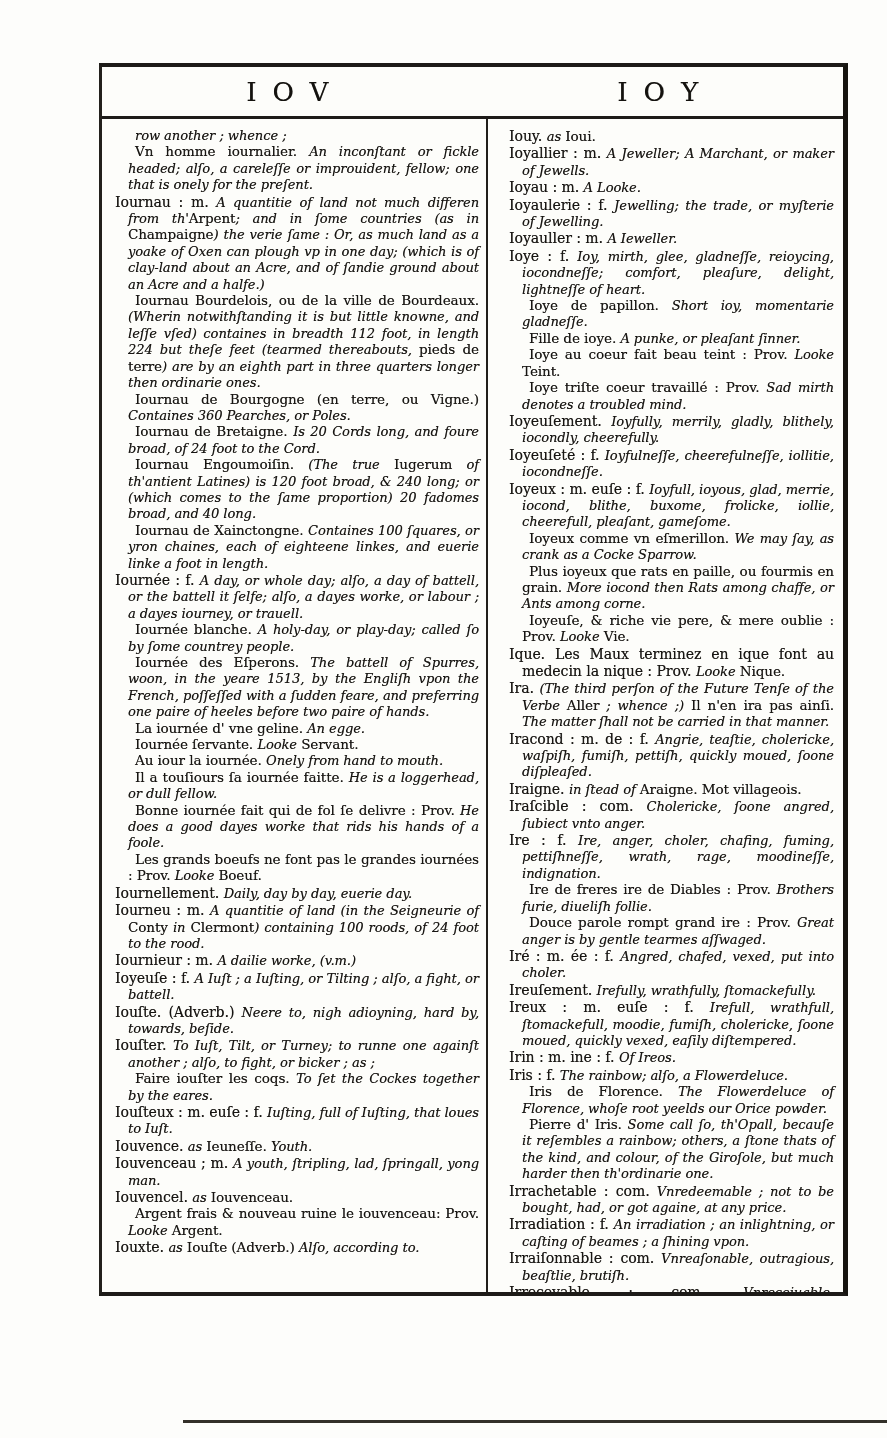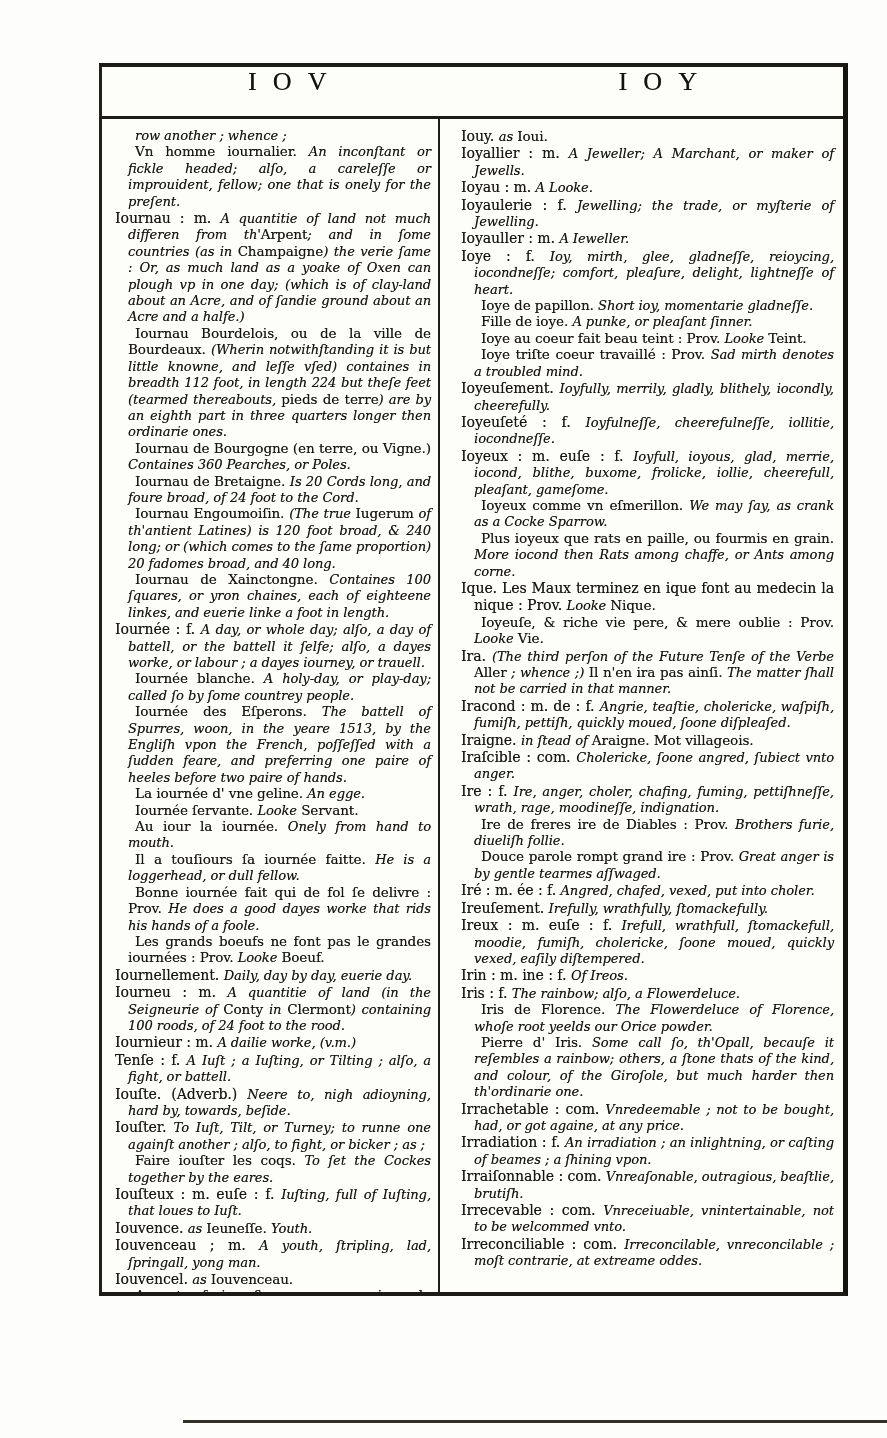--- a/index.html
+++ b/index.html
@@ -19,21 +19,21 @@
     border-bottom:4px solid #1d1b18;
     border-left:3px solid #23201c;
     border-right:5px solid #16140f;
     box-sizing:border-box;
     background:#fdfdfa;
   }
   .running-head{
     display:flex;
     height:49px;
     border-bottom:3px solid #1d1b18;
-    font-family:Liberation Serif, serif;
+    align-items:center;
   }
   .running-head .half{
     width:50%;
     text-align:center;
   }
   .guide{
     font-size:26px;
     letter-spacing:0.62em;
     padding-left:0.62em; 
     color:#14120e;
@@ -45,21 +45,21 @@
     overflow:hidden;
   }
   .col{
     box-sizing:border-box;
     padding-top:9px;
     font-size:13.4px;
     line-height:16.4px;
     text-shadow:0.25px 0.25px 0.35px rgba(25,22,18,.6);
   }
   .col-left{
-    width:336px;
+    width:384px;
     padding-left:13px;
     padding-right:7px;
   }
   .divider{
     width:2px;
     background:#211e1a;
   }
   .col-right{
     flex:1;
     padding-left:21px;
@@ -111,21 +111,21 @@
         <p class="entry sub"><span class="seg-r">Iournée des Eſperons. </span><span class="seg-i">The battell of Spurres, woon, in the yeare 1513, by the Engliſh vpon the French, poſſeſſed with a ſudden feare, and preferring one paire of heeles before two paire of hands.</span></p>
         <p class="entry sub"><span class="seg-r">La iournée d' vne geline. </span><span class="seg-i">An egge.</span></p>
         <p class="entry sub"><span class="seg-r">Iournée ſervante. </span><span class="seg-i">Looke </span><span class="seg-r">Servant.</span></p>
         <p class="entry sub"><span class="seg-r">Au iour la iournée. </span><span class="seg-i">Onely from hand to mouth.</span></p>
         <p class="entry sub"><span class="seg-r">Il a touſiours ſa iournée faitte. </span><span class="seg-i">He is a loggerhead, or dull fellow.</span></p>
         <p class="entry sub"><span class="seg-r">Bonne iournée fait qui de fol ſe delivre : Prov. </span><span class="seg-i">He does a good dayes worke that rids his hands of a foole.</span></p>
         <p class="entry sub"><span class="seg-r">Les grands boeufs ne font pas le grandes iournées : Prov. </span><span class="seg-i">Looke </span><span class="seg-r">Boeuf.</span></p>
         <p class="entry main"><span class="seg-r">Iournellement. </span><span class="seg-i">Daily, day by day, euerie day.</span></p>
         <p class="entry main"><span class="seg-r">Iourneu : m. </span><span class="seg-i">A quantitie of land (in the Seigneurie of </span><span class="seg-r">Conty</span><span class="seg-i"> in </span><span class="seg-r">Clermont</span><span class="seg-i">) containing 100 roods, of 24 foot to the rood.</span></p>
         <p class="entry main"><span class="seg-r">Iournieur : m. </span><span class="seg-i">A dailie worke, (v.m.)</span></p>
-        <p class="entry main"><span class="seg-r">Tenſe : f. </span><span class="seg-i">A Iuſt ; a Iuſting, or Tilting ; alſo, a fight, or battell.</span></p>
+        <p class="entry main"><span class="seg-r">Ioyeuſe : f. </span><span class="seg-i">A Iuſt ; a Iuſting, or Tilting ; alſo, a fight, or battell.</span></p>
         <p class="entry main"><span class="seg-r">Iouſte. (Adverb.) </span><span class="seg-i">Neere to, nigh adioyning, hard by, towards, beſide.</span></p>
         <p class="entry main"><span class="seg-r">Iouſter. </span><span class="seg-i">To Iuſt, Tilt, or Turney; to runne one againſt another ; alſo, to fight, or bicker ; as ;</span></p>
         <p class="entry sub"><span class="seg-r">Faire iouſter les coqs. </span><span class="seg-i">To ſet the Cockes together by the eares.</span></p>
         <p class="entry main"><span class="seg-r">Iouſteux : m. euſe : f. </span><span class="seg-i">Iuſting, full of Iuſting, that loues to Iuſt.</span></p>
         <p class="entry main"><span class="seg-r">Iouvence. </span><span class="seg-i">as </span><span class="seg-r">Ieuneſſe. </span><span class="seg-i">Youth.</span></p>
         <p class="entry main"><span class="seg-r">Iouvenceau ; m. </span><span class="seg-i">A youth, ſtripling, lad, ſpringall, yong man.</span></p>
         <p class="entry main"><span class="seg-r">Iouvencel. </span><span class="seg-i">as </span><span class="seg-r">Iouvenceau.</span></p>
         <p class="entry sub"><span class="seg-r">Argent frais &amp; nouveau ruine le iouvenceau: Prov. </span><span class="seg-i">Looke </span><span class="seg-r">Argent.</span></p>
         <p class="entry main"><span class="seg-r">Iouxte. </span><span class="seg-i">as </span><span class="seg-r">Iouſte (Adverb.) </span><span class="seg-i">Alſo, according to.</span></p>
       </div>
@@ -139,22 +139,22 @@
         <p class="entry main"><span class="seg-r">Ioye : f. </span><span class="seg-i">Ioy, mirth, glee, gladneſſe, reioycing, iocondneſſe; comfort, pleaſure, delight, lightneſſe of heart.</span></p>
         <p class="entry sub"><span class="seg-r">Ioye de papillon. </span><span class="seg-i">Short ioy, momentarie gladneſſe.</span></p>
         <p class="entry sub"><span class="seg-r">Fille de ioye. </span><span class="seg-i">A punke, or pleaſant ſinner.</span></p>
         <p class="entry sub"><span class="seg-r">Ioye au coeur fait beau teint : Prov. </span><span class="seg-i">Looke </span><span class="seg-r">Teint.</span></p>
         <p class="entry sub"><span class="seg-r">Ioye triſte coeur travaillé : Prov. </span><span class="seg-i">Sad mirth denotes a troubled mind.</span></p>
         <p class="entry main"><span class="seg-r">Ioyeuſement. </span><span class="seg-i">Ioyfully, merrily, gladly, blithely, iocondly, cheerefully.</span></p>
         <p class="entry main"><span class="seg-r">Ioyeuſeté : f. </span><span class="seg-i">Ioyfulneſſe, cheerefulneſſe, iollitie, iocondneſſe.</span></p>
         <p class="entry main"><span class="seg-r">Ioyeux : m. euſe : f. </span><span class="seg-i">Ioyfull, ioyous, glad, merrie, iocond, blithe, buxome, frolicke, iollie, cheerefull, pleaſant, gameſome.</span></p>
         <p class="entry sub"><span class="seg-r">Ioyeux comme vn eſmerillon. </span><span class="seg-i">We may ſay, as crank as a Cocke Sparrow.</span></p>
         <p class="entry sub"><span class="seg-r">Plus ioyeux que rats en paille, ou fourmis en grain. </span><span class="seg-i">More iocond then Rats among chaffe, or Ants among corne.</span></p>
+        <p class="entry sub"><span class="seg-r">Ioyeuſe, &amp; riche vie pere, &amp; mere oublie : Prov. </span><span class="seg-i">Looke </span><span class="seg-r">Vie.</span></p>
         <p class="entry main"><span class="seg-r">Ique. Les Maux terminez en ique font au medecin la nique : Prov. </span><span class="seg-i">Looke </span><span class="seg-r">Nique.</span></p>
-        <p class="entry sub"><span class="seg-r">Ioyeuſe, &amp; riche vie pere, &amp; mere oublie : Prov. </span><span class="seg-i">Looke </span><span class="seg-r">Vie.</span></p>
         <p class="entry main"><span class="seg-r">Ira. </span><span class="seg-i">(The third perſon of the Future Tenſe of the Verbe </span><span class="seg-r">Aller</span><span class="seg-i"> ; whence ;) </span><span class="seg-r">Il n'en ira pas ainſi. </span><span class="seg-i">The matter ſhall not be carried in that manner.</span></p>
         <p class="entry main"><span class="seg-r">Iracond : m. de : f. </span><span class="seg-i">Angrie, teaſtie, cholericke, waſpiſh, fumiſh, pettiſh, quickly moued, ſoone diſpleaſed.</span></p>
         <p class="entry main"><span class="seg-r">Iraigne. </span><span class="seg-i">in ſtead of </span><span class="seg-r">Araigne. Mot villageois.</span></p>
         <p class="entry main"><span class="seg-r">Iraſcible : com. </span><span class="seg-i">Cholericke, ſoone angred, ſubiect vnto anger.</span></p>
         <p class="entry main"><span class="seg-r">Ire : f. </span><span class="seg-i">Ire, anger, choler, chafing, fuming, pettiſhneſſe, wrath, rage, moodineſſe, indignation.</span></p>
         <p class="entry sub"><span class="seg-r">Ire de freres ire de Diables : Prov. </span><span class="seg-i">Brothers furie, diueliſh follie.</span></p>
         <p class="entry sub"><span class="seg-r">Douce parole rompt grand ire : Prov. </span><span class="seg-i">Great anger is by gentle tearmes aſſwaged.</span></p>
         <p class="entry main"><span class="seg-r">Iré : m. ée : f. </span><span class="seg-i">Angred, chafed, vexed, put into choler.</span></p>
         <p class="entry main"><span class="seg-r">Ireuſement. </span><span class="seg-i">Irefully, wrathfully, ſtomackefully.</span></p>
         <p class="entry main"><span class="seg-r">Ireux : m. euſe : f. </span><span class="seg-i">Irefull, wrathfull, ſtomackefull, moodie, fumiſh, cholericke, ſoone moued, quickly vexed, eaſily diſtempered.</span></p>

